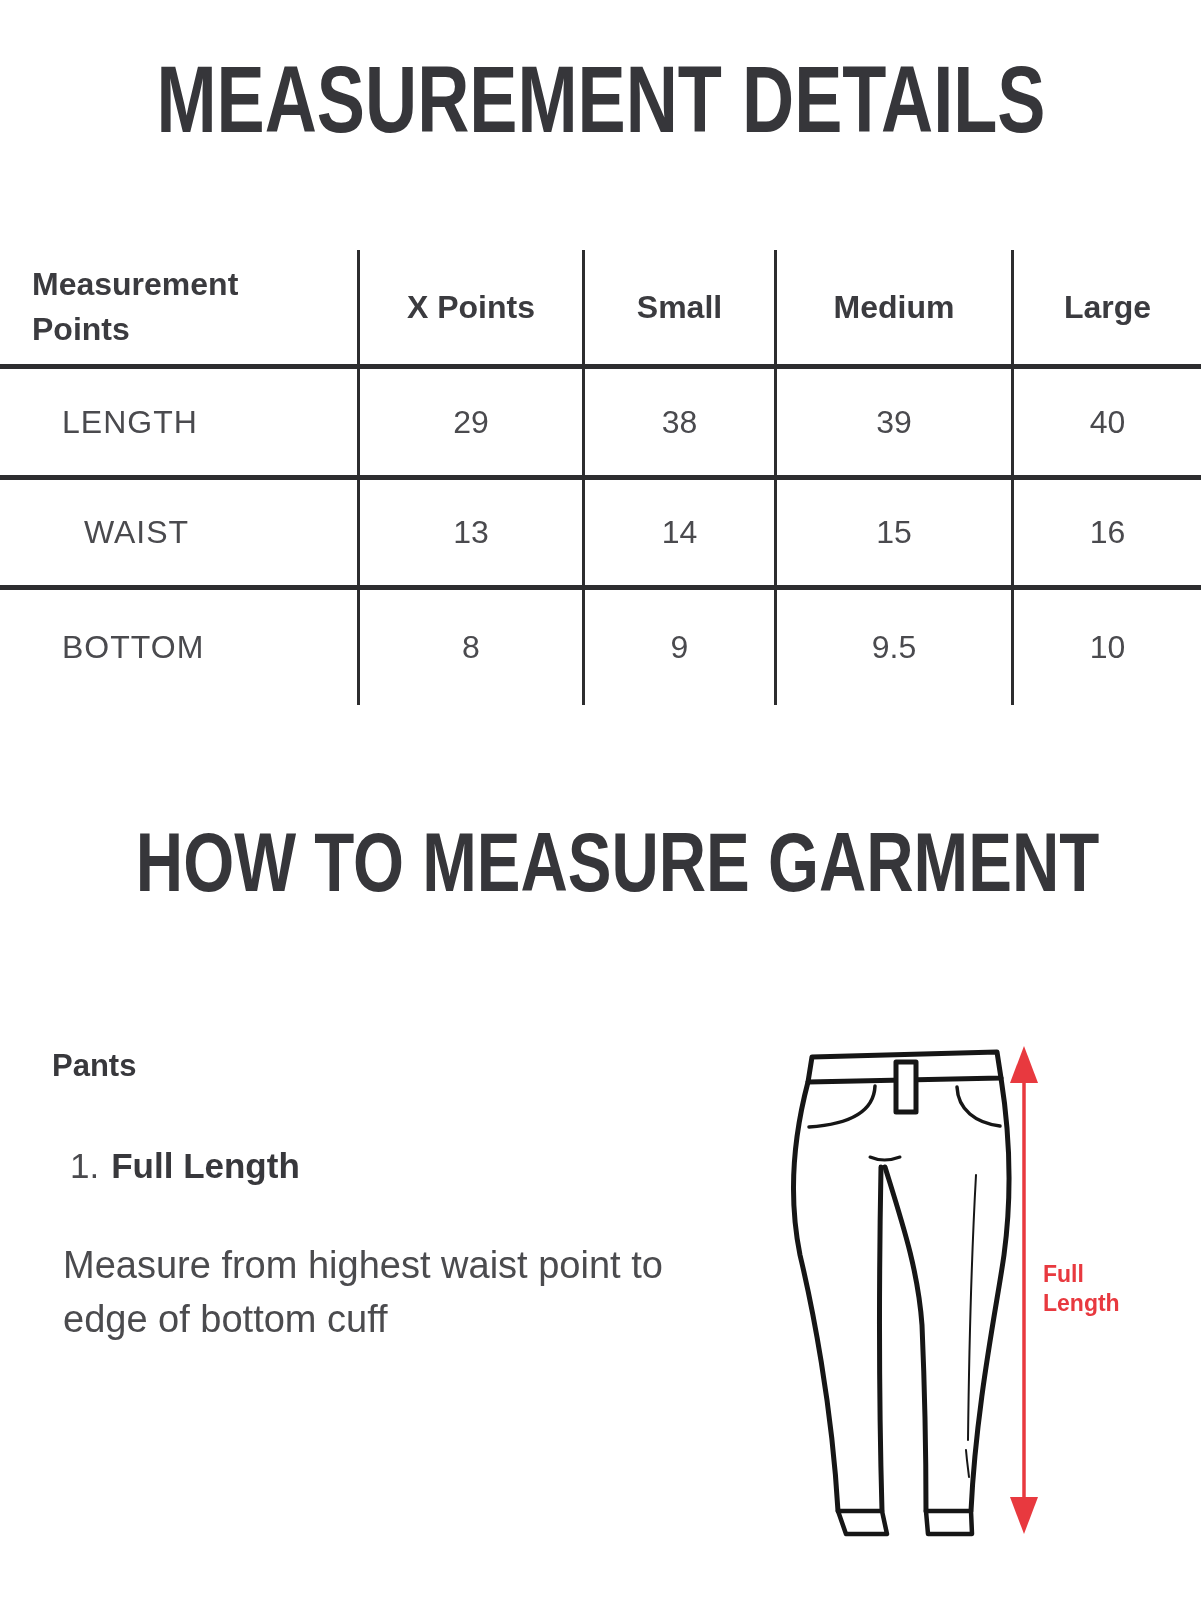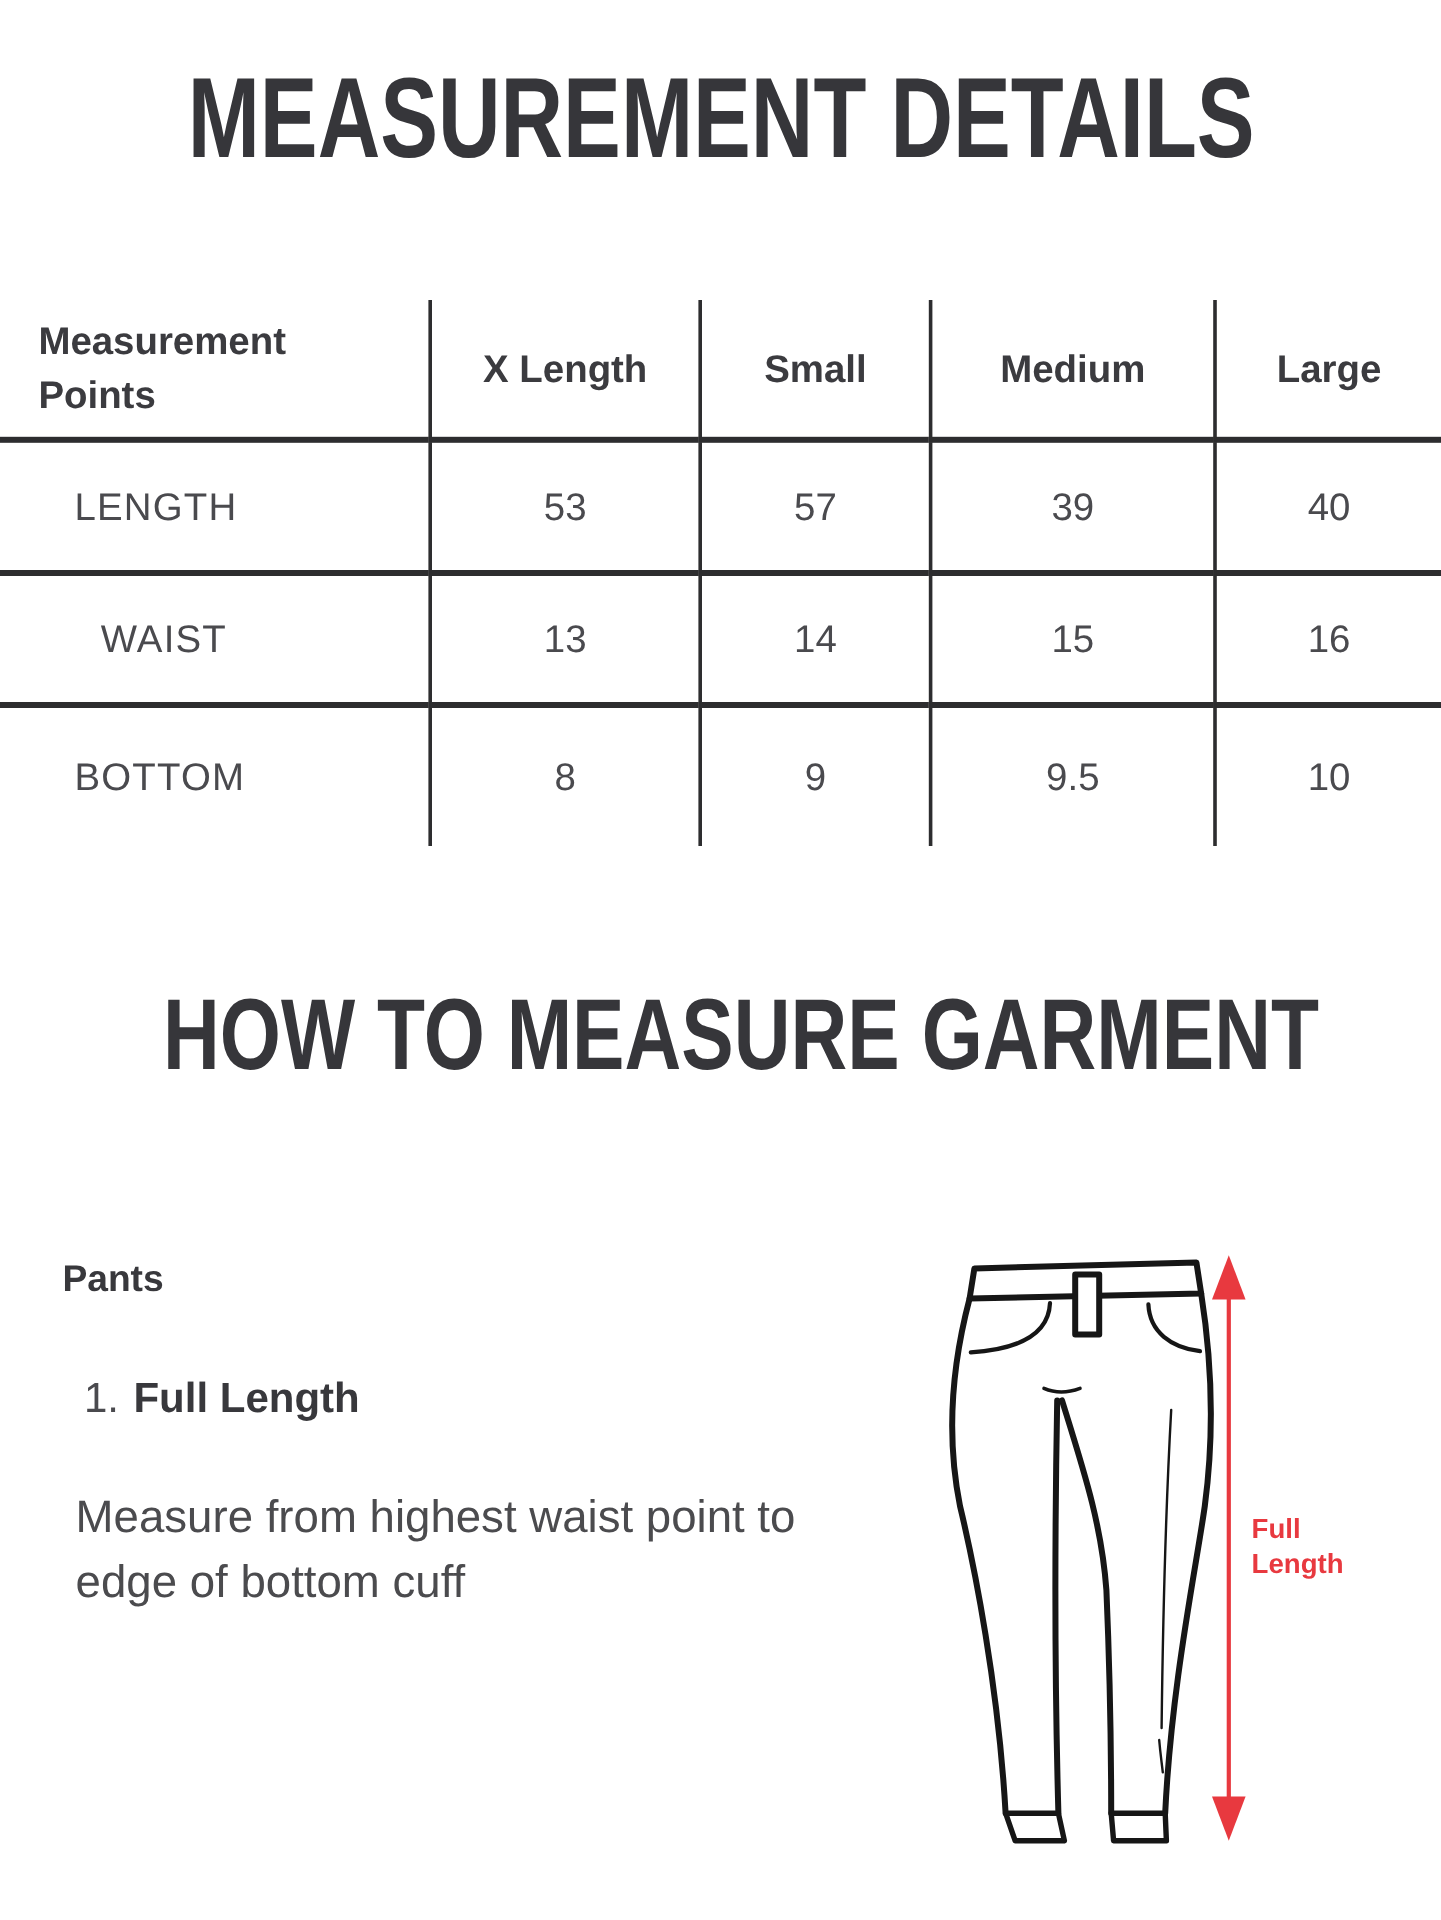--- a/index.html
+++ b/index.html
@@ -68,28 +68,28 @@
 
 <div class="page">
 
   <div class="main-title">
     <span>MEASUREMENT DETAILS</span>
   </div>
 
   <div class="size-table">
 
     <div class="cell head first hline">Measurement Points</div>
-    <div class="cell head vline hline">X Length</div>
+    <div class="cell head vline hline">X Points</div>
     <div class="cell head vline hline">Small</div>
     <div class="cell head vline hline">Medium</div>
     <div class="cell head vline hline">Large</div>
 
     <div class="cell first hline row-label">LENGTH</div>
-    <div class="cell vline hline">53</div>
-    <div class="cell vline hline">57</div>
+    <div class="cell vline hline">29</div>
+    <div class="cell vline hline">38</div>
     <div class="cell vline hline">39</div>
     <div class="cell vline hline">40</div>
 
     <div class="cell first hline row-label" style="padding-left:84px;">WAIST</div>
     <div class="cell vline hline">13</div>
     <div class="cell vline hline">14</div>
     <div class="cell vline hline">15</div>
     <div class="cell vline hline">16</div>
 
     <div class="cell first row-label">BOTTOM</div>

